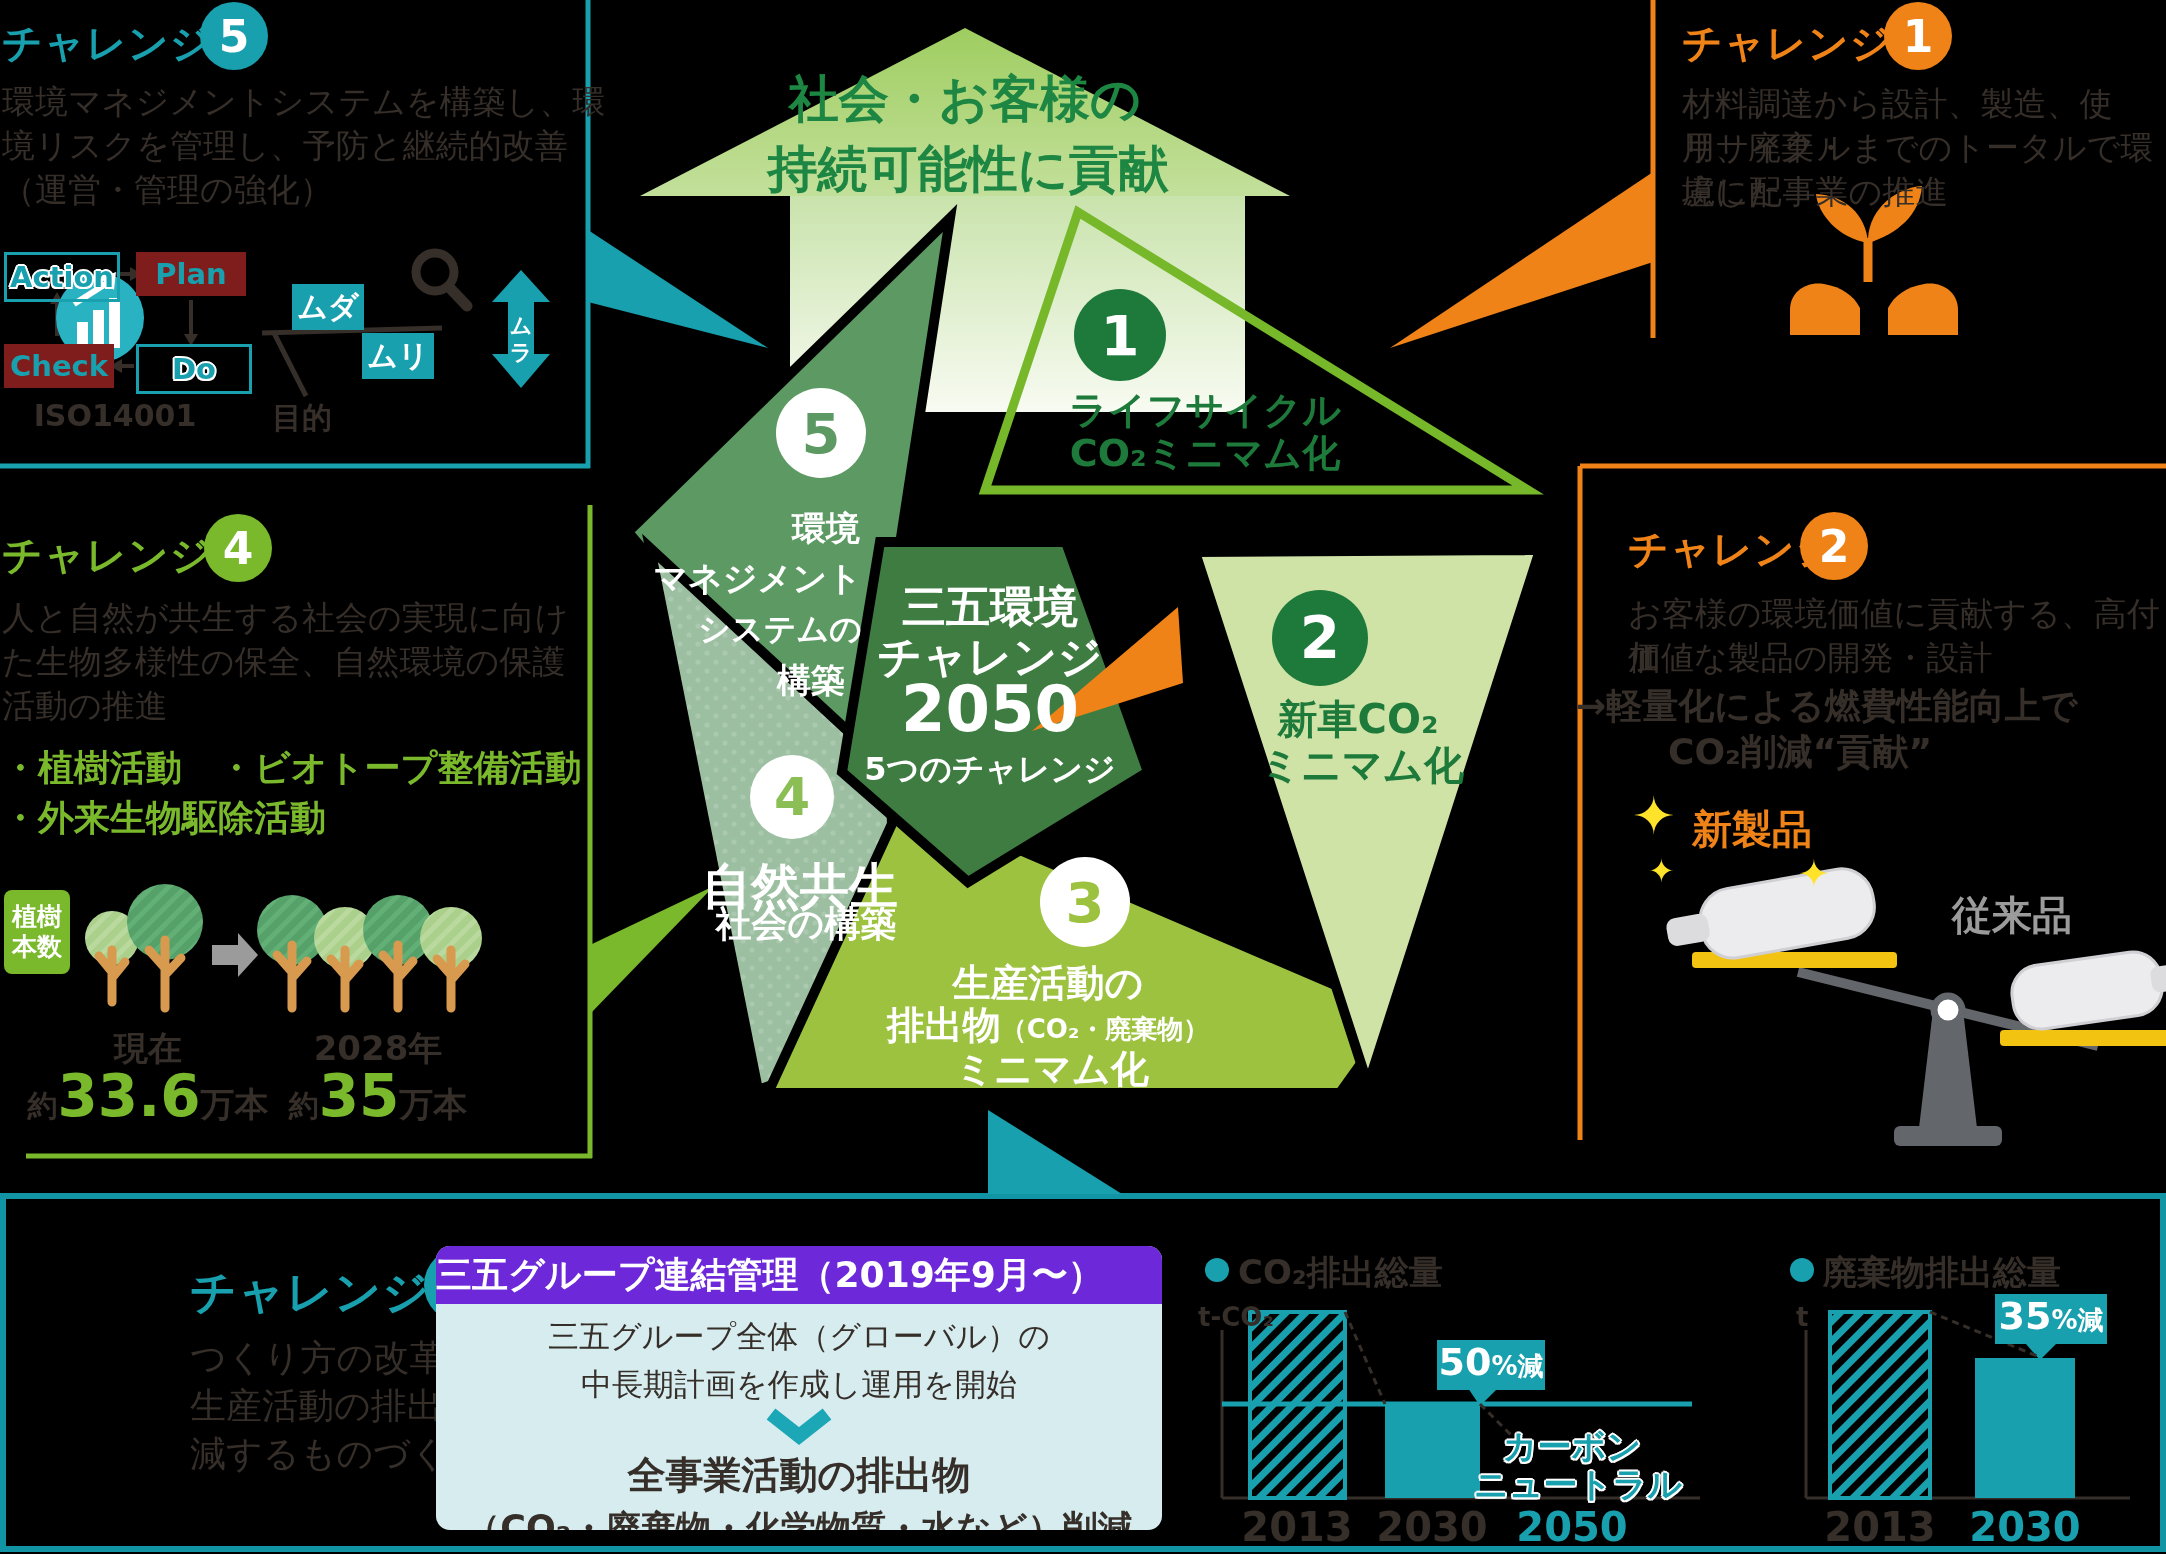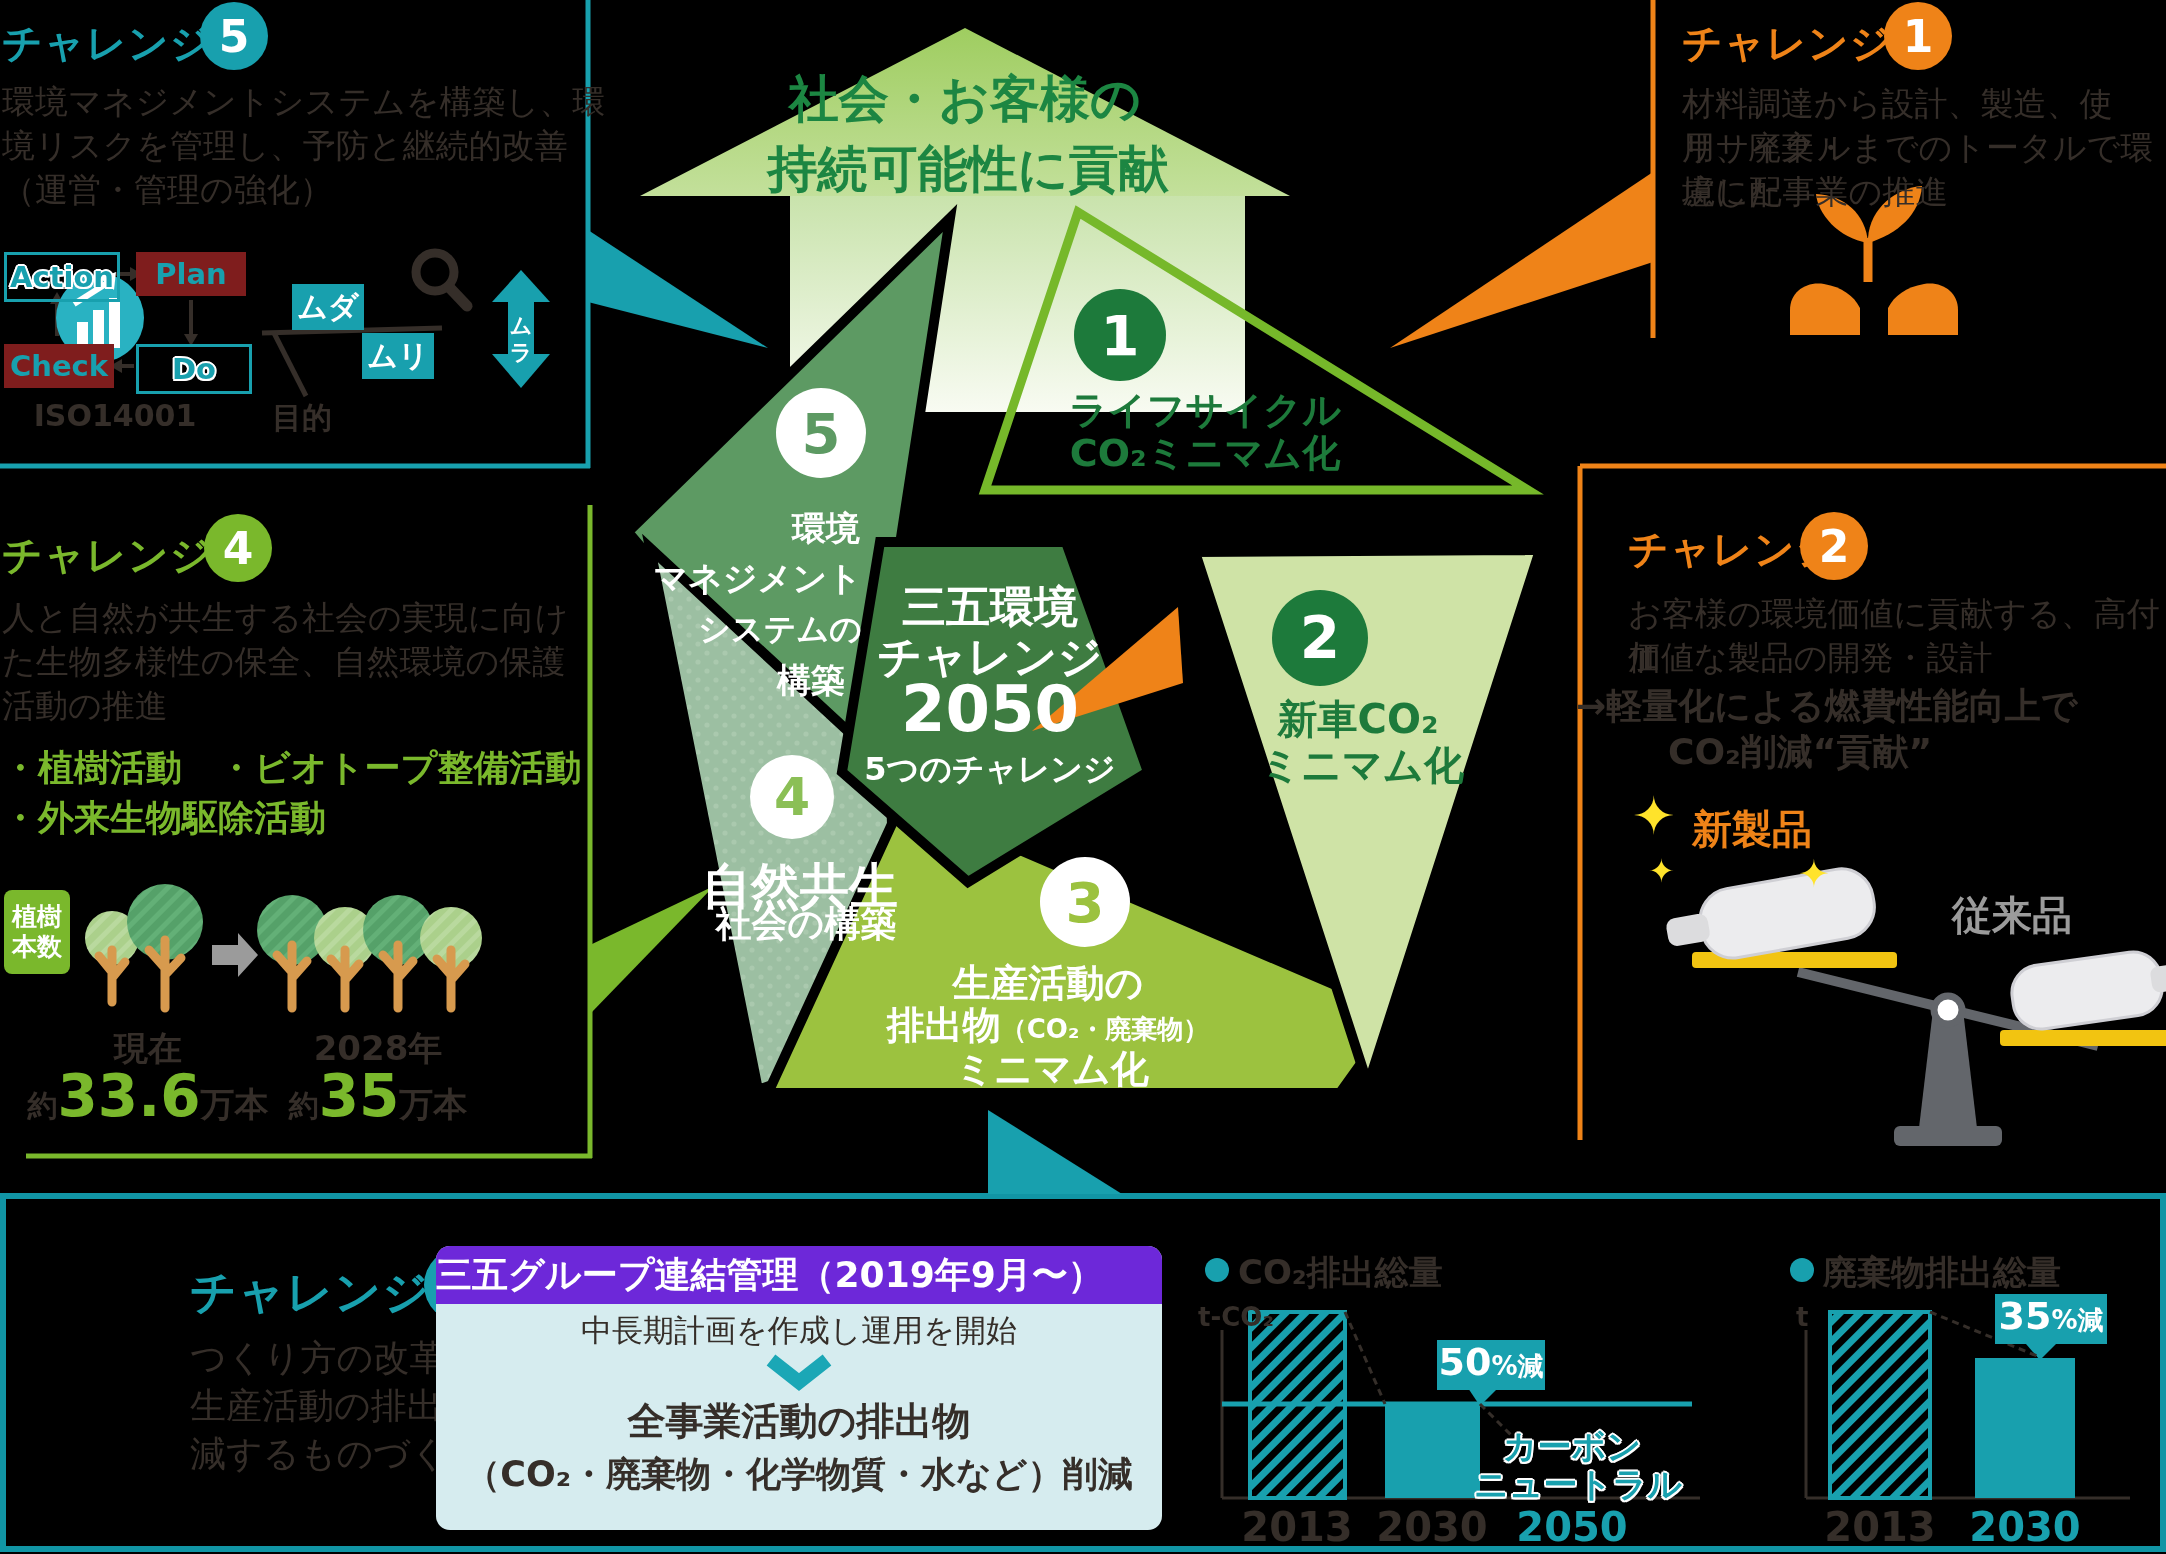--- a/index.html
+++ b/index.html
@@ -308,20 +308,21 @@
   <span>3</span>
     </div>
 <div class="body-line" style="left:190px;top:1336px;font-size:36px;">つくり方の改革を通じ、</div>
 <div class="body-line" style="left:190px;top:1384px;font-size:36px;">生産活動の排出物を削</div>
 <div class="body-line" style="left:190px;top:1432px;font-size:36px;">減するものづくり</div>
 
 <div class="abs" style="left:436px;top:1246px;width:726px;height:284px;border-radius:14px;overflow:hidden;background:#d6ecef;">
   <div style="height:58px;background:#6d28d9;color:#fff;font-weight:bold;font-size:36px;display:flex;align-items:center;justify-content:flex-start;">
     <span>三五グループ連結管理（2019年9月〜）</span>
       </div>
+  <div style="text-align:center;font-size:31px;color:#352e29;margin-top:12px;">三五グループ全体（グローバル）の</div>
   <div style="text-align:center;font-size:31px;color:#352e29;margin-top:6px;">中長期計画を作成し運用を開始</div>
   <svg width="726" height="40" style="position:static;display:block;margin:2px auto 0;" viewBox="0 0 726 40">
     <polyline points="335,6 363,28 391,6" fill="none" stroke="#1ba7b6" stroke-width="14"></polyline>
   </svg>
   <div class="bold" style="text-align:center;font-size:38px;color:#352e29;margin-top:2px;">全事業活動の排出物</div>
   <div class="bold" style="text-align:center;font-size:35px;color:#352e29;margin-top:4px;">（CO₂・廃棄物・化学物質・水など）削減</div>
 </div>
 
 <div class="abs" style="left:1205px;top:1258px;width:24px;height:24px;border-radius:50%;background:#18a0ae;"></div>
 <div class="txt bold dark" style="left:1238px;top:1250px;font-size:34px;">CO₂排出総量</div>

